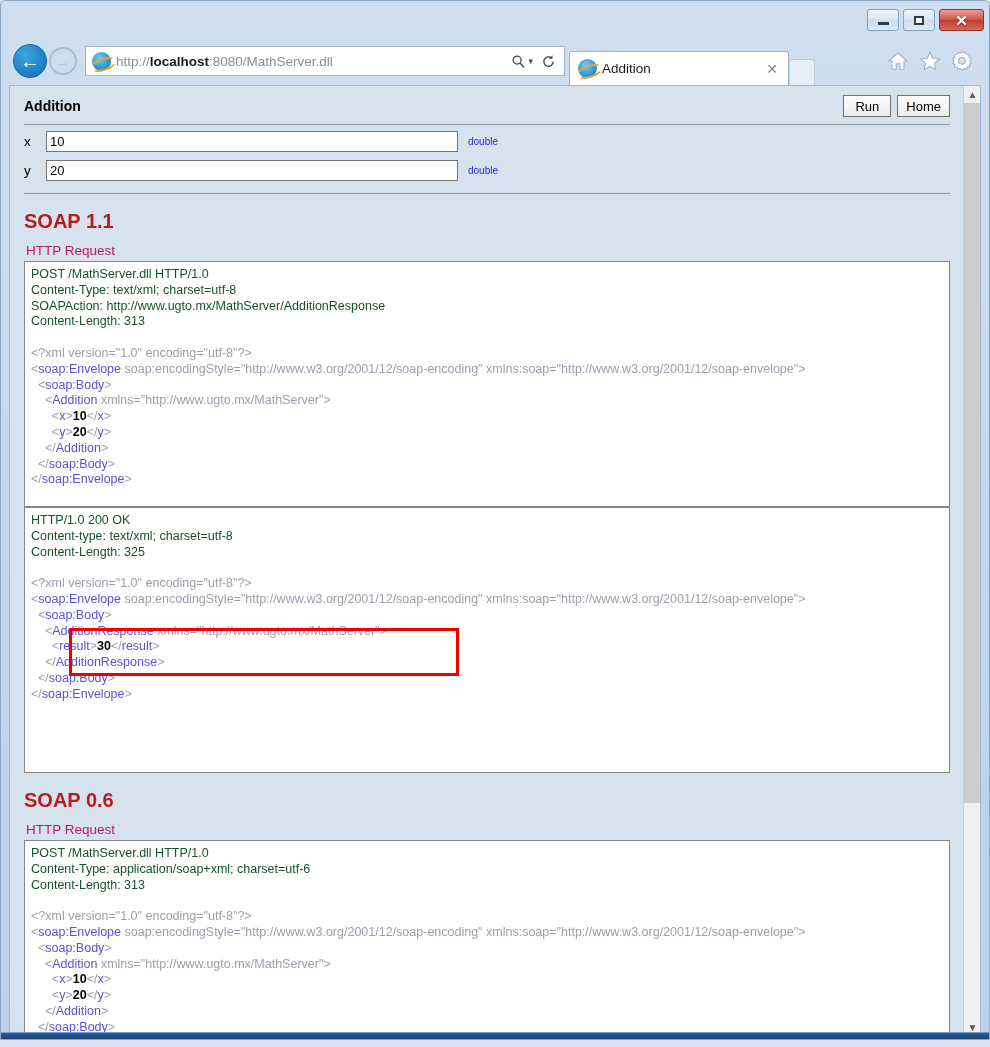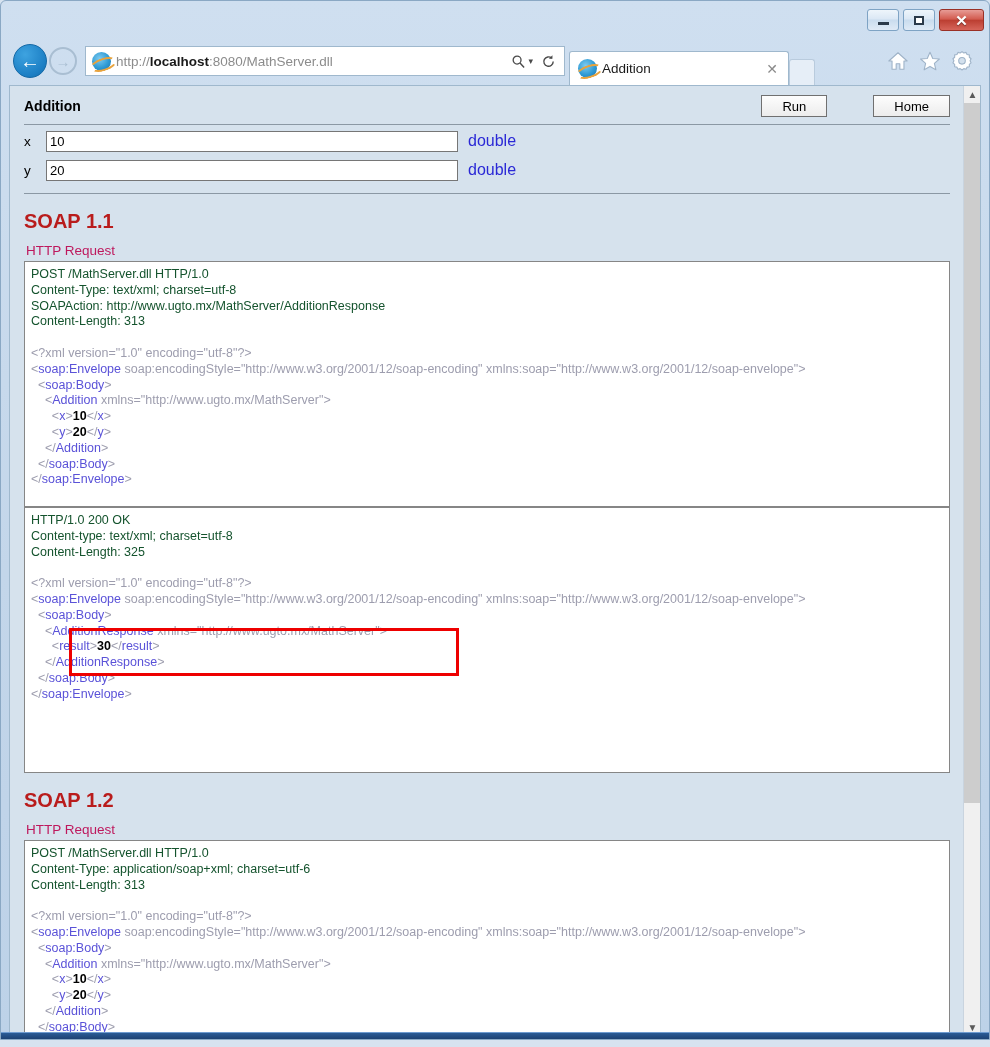--- a/index.html
+++ b/index.html
@@ -143,39 +143,39 @@
   }
 
   
   #page-header {
     display: flex; align-items: center;
     height: 32px; padding-top: 8px;
   }
   #page-title { font-size: 14px; font-weight: bold; color: #000; }
   #header-buttons { margin-left: auto; display: flex; gap: 6px; }
   .winbtn-form {
-    min-width: 48px; height: 22px; padding: 0 20px;
+    min-width: 48px; height: 22px; padding: 0 8px;
     font-size: 13px; font-family: "Liberation Sans", sans-serif;
     color: #000;
     background: linear-gradient(to bottom,#fdfdfd 0%,#ececec 100%);
     border: 1px solid #707070;
-    display: flex; align-items: center; justify-content: center; margin-left: 40px;
+    display: flex; align-items: center; justify-content: center;
   }
   hr.sep { border: none; border-top: 1px solid #8b98a4; margin: 6px 0 0 0; }
 
   
   .param-row { display: flex; align-items: center; height: 26px; margin-top: 3px; }
   .param-label { width: 22px; font-size: 13.5px; color: #000; }
   .param-input {
     width: 412px; height: 21px;
     border: 1px solid #767676; background: #fff;
     font-family: "Liberation Sans", sans-serif; font-size: 13px;
     color: #000; padding: 0 3px;
   }
-  .param-type { margin-left: 10px; font-size: 16px; color: #2a28d6; }
+  .param-type { margin-left: 10px; font-size: 10px; color: #2a28d6; }
 
   h2.soap-heading {
     font-size: 20px; font-weight: bold; color: #b91c1c;
     margin: 16px 0 10px 0;
   }
   .msg-label { font-size: 13.5px; color: #be185d; margin: 0 0 3px 2px; }
 
   .code-box {
     background: #fff; border: 1px solid #868686;
     padding: 5px 6px 8px 6px;
@@ -352,21 +352,21 @@
 <span class="br">&lt;</span><span class="tg">soap:Envelope</span><span class="at"> soap:encodingStyle="http://www.w3.org/2001/12/soap-encoding" xmlns:soap="http://www.w3.org/2001/12/soap-envelope"</span><span class="br">&gt;</span>
   <span class="br">&lt;</span><span class="tg">soap:Body</span><span class="br">&gt;</span>
     <span class="br">&lt;</span><span class="tg">AdditionResponse</span><span class="at"> xmlns="http://www.ugto.mx/MathServer"</span><span class="br">&gt;</span>
       <span class="br">&lt;</span><span class="tg">result</span><span class="br">&gt;</span><span class="val">30</span><span class="br">&lt;/</span><span class="tg">result</span><span class="br">&gt;</span>
     <span class="br">&lt;/</span><span class="tg">AdditionResponse</span><span class="br">&gt;</span>
   <span class="br">&lt;/</span><span class="tg">soap:Body</span><span class="br">&gt;</span>
 <span class="br">&lt;/</span><span class="tg">soap:Envelope</span><span class="br">&gt;</span>
         <div id="redbox" style="left: 44px; top: 120px; width: 390px; height: 48px; border-color: rgb(238, 0, 0);"></div>
       </div>
 
-      <h2 class="soap-heading">SOAP 1.2</h2>
+      <h2 class="soap-heading">SOAP 0.6</h2>
 
       <div class="msg-label">HTTP Request</div>
       <div class="code-box" id="box-12-req" style="height:230px"><span class="http-hdr">POST /MathServer.dll HTTP/1.0</span>
 <span class="http-hdr">Content-Type: application/soap+xml; charset=utf-6</span>
 <span class="http-hdr">Content-Length: 313</span>
 
 <span class="pi">&lt;?xml version="1.0" encoding="utf-8"?&gt;</span>
 <span class="br">&lt;</span><span class="tg">soap:Envelope</span><span class="at"> soap:encodingStyle="http://www.w3.org/2001/12/soap-encoding" xmlns:soap="http://www.w3.org/2001/12/soap-envelope"</span><span class="br">&gt;</span>
   <span class="br">&lt;</span><span class="tg">soap:Body</span><span class="br">&gt;</span>
     <span class="br">&lt;</span><span class="tg">Addition</span><span class="at"> xmlns="http://www.ugto.mx/MathServer"</span><span class="br">&gt;</span>

